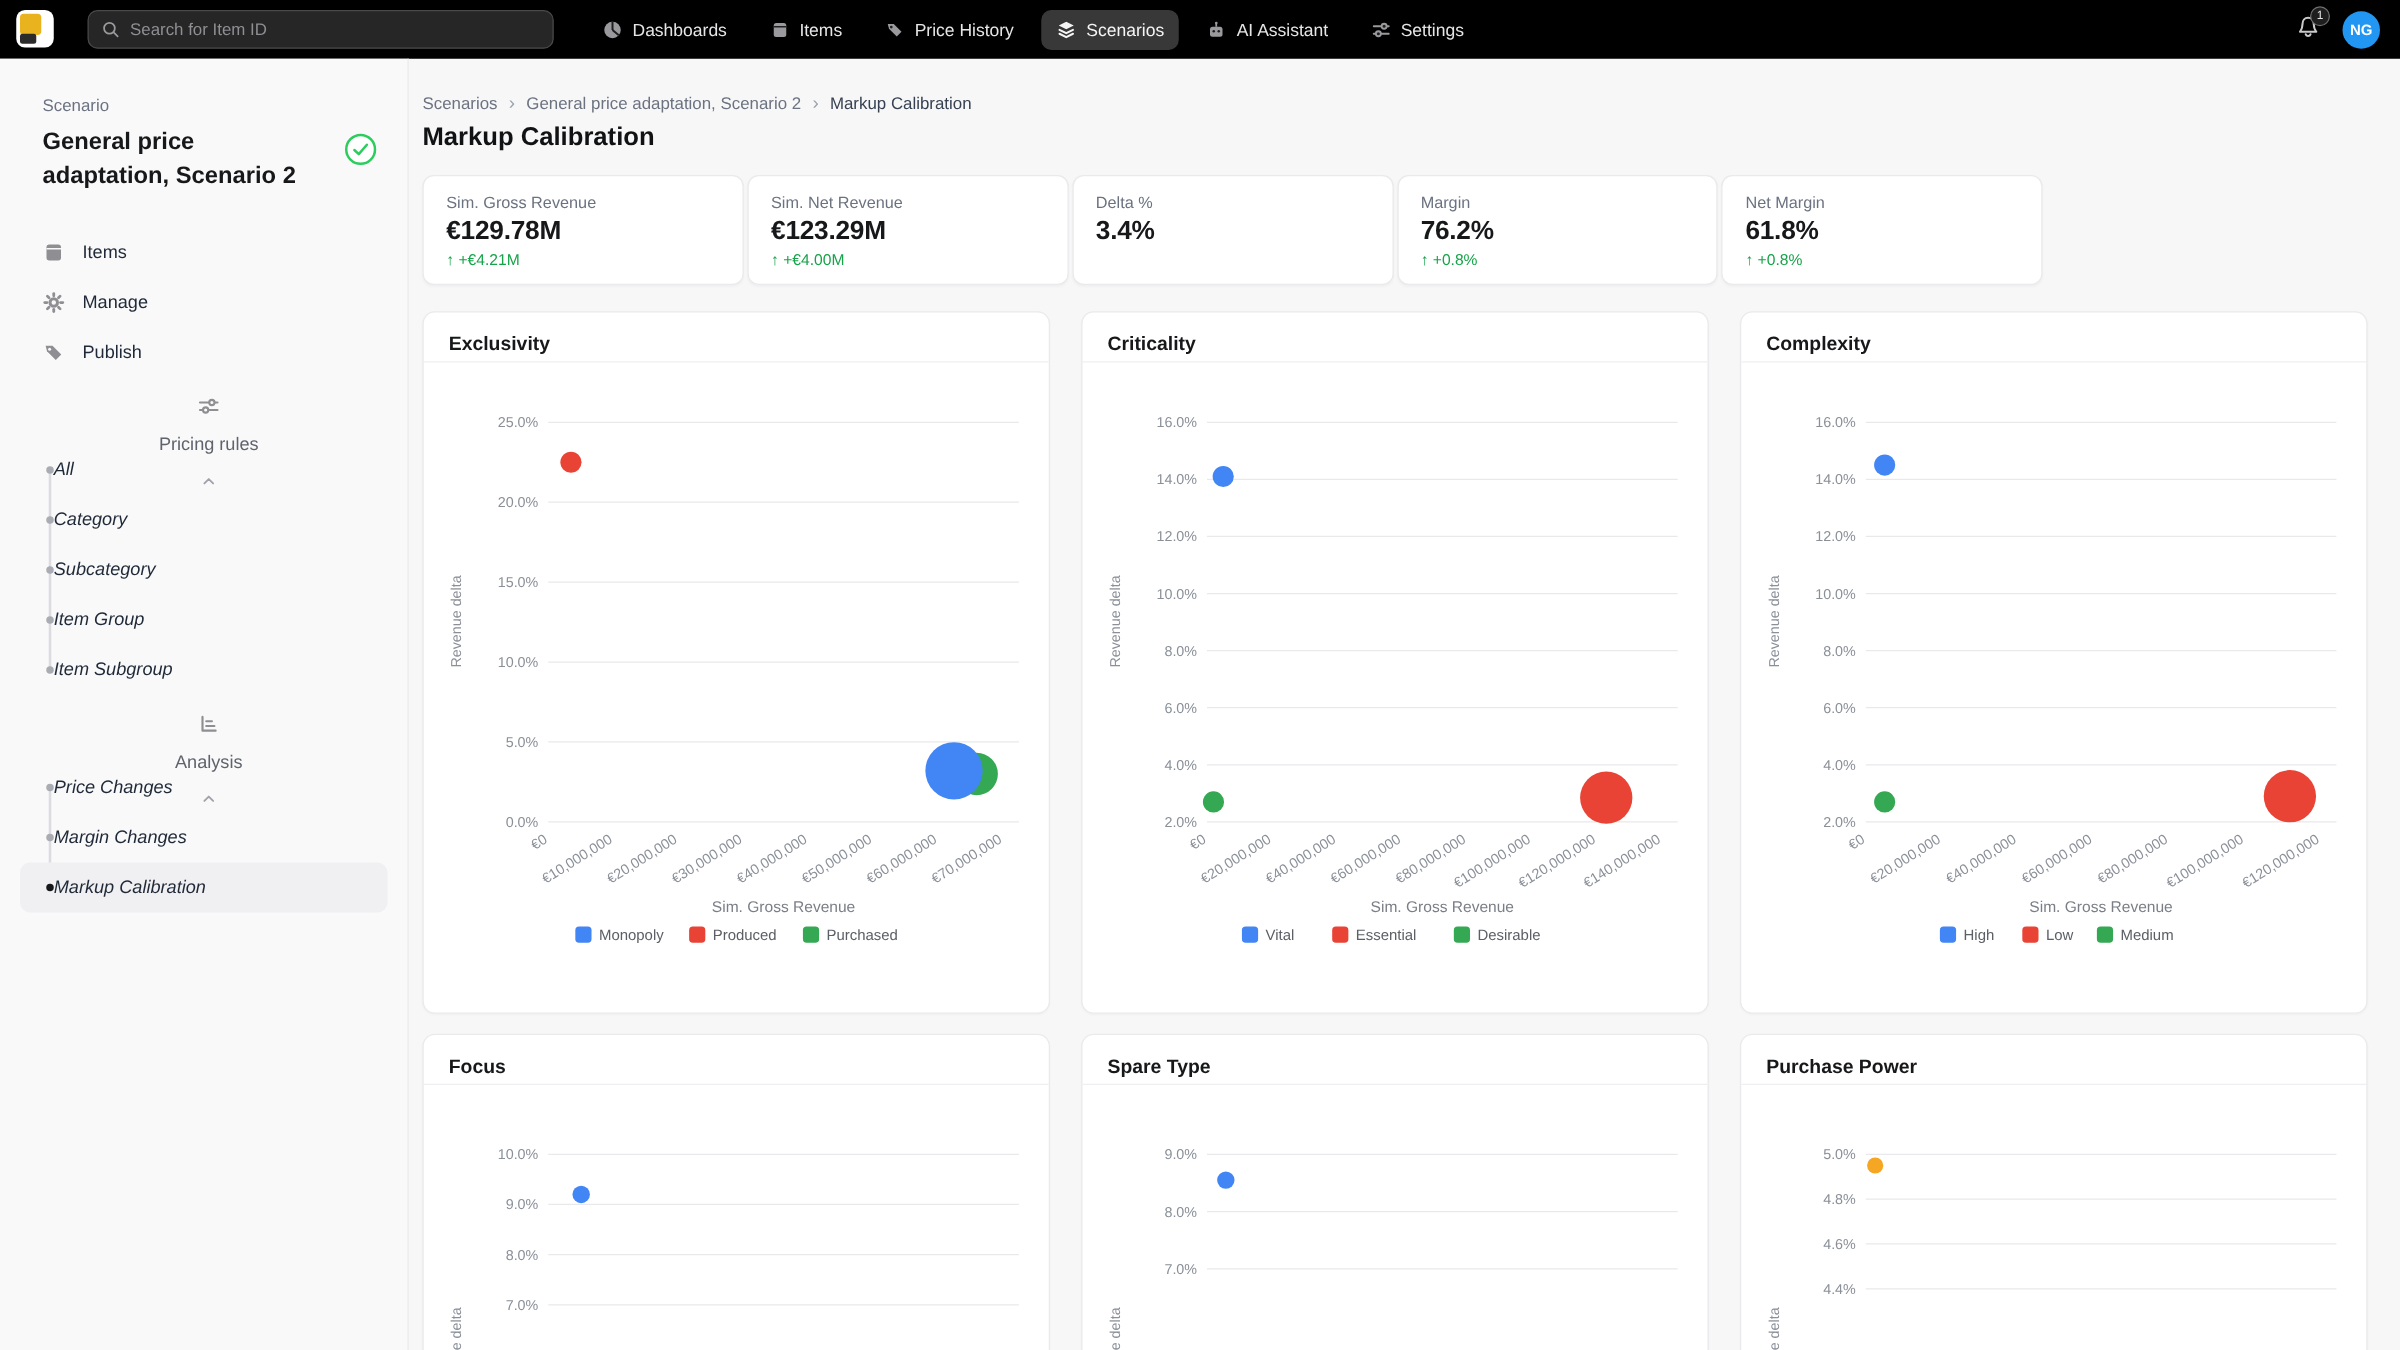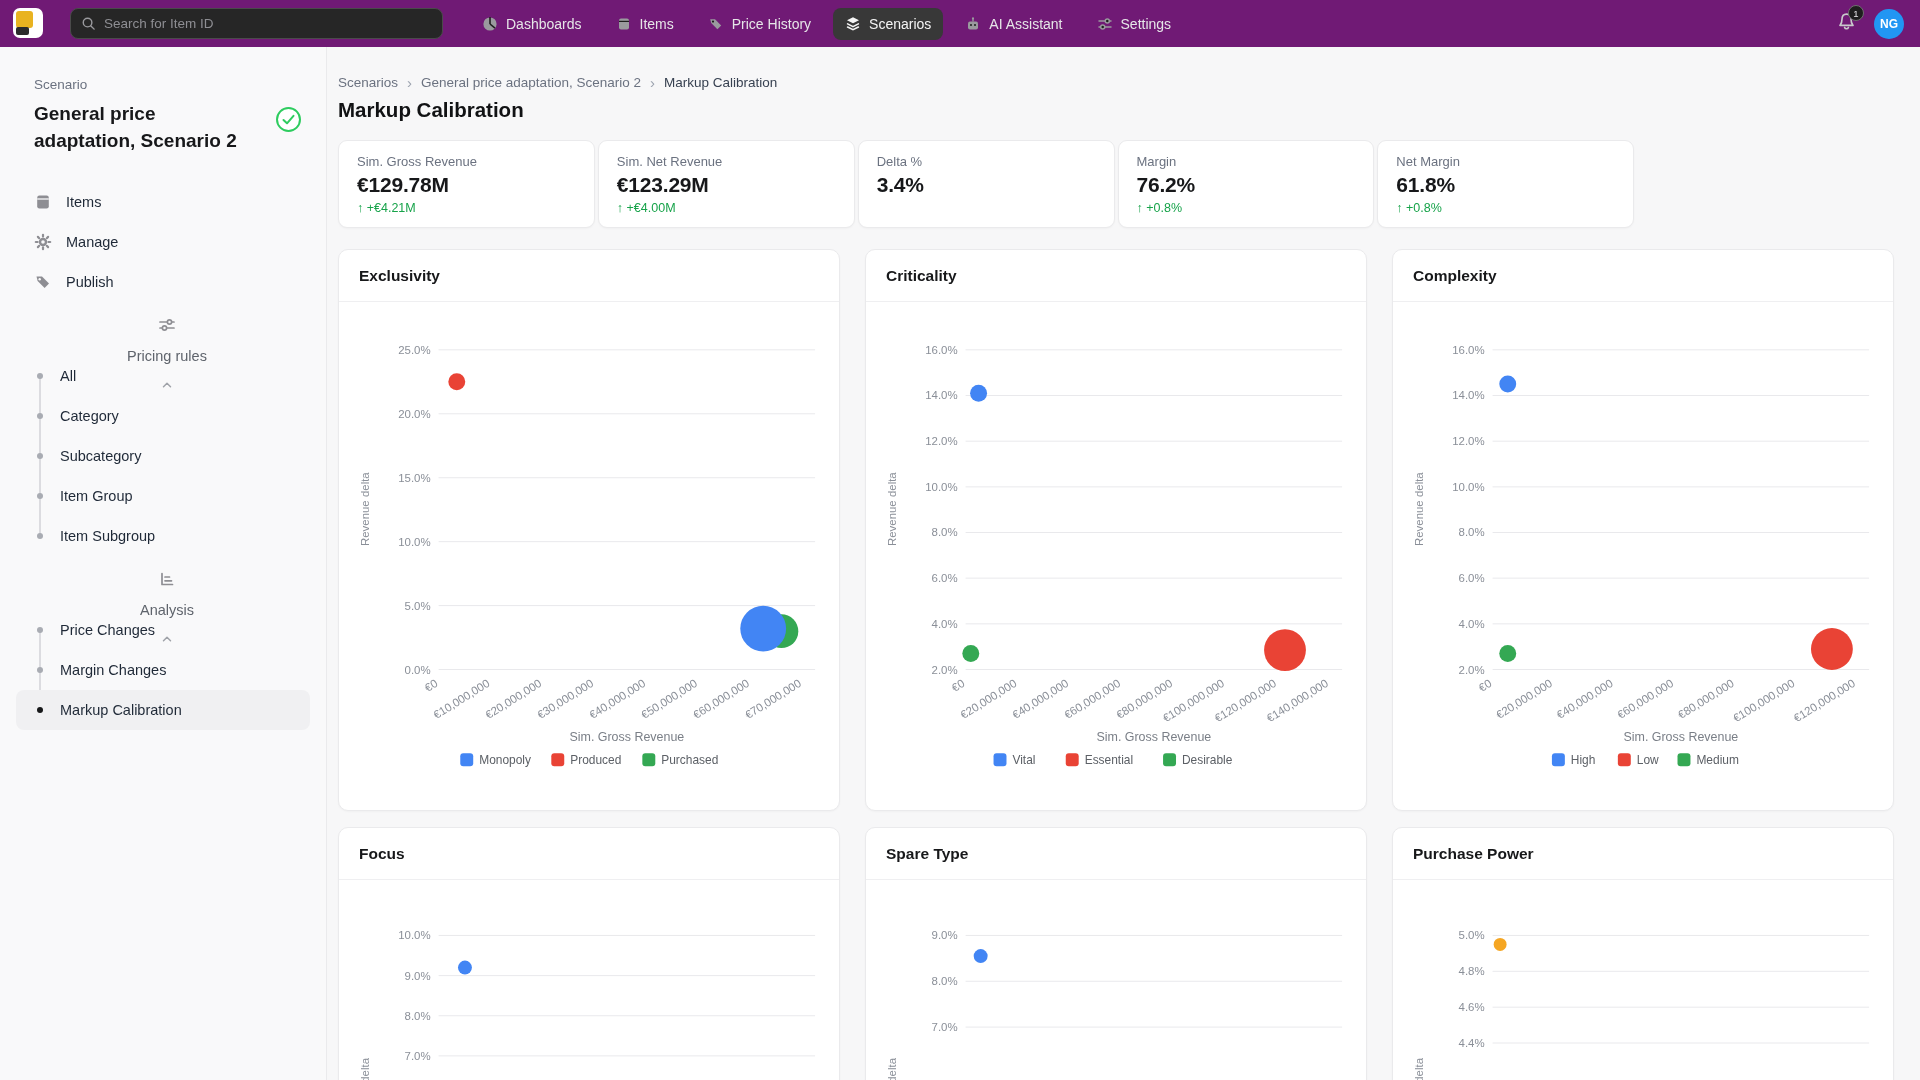--- a/index.html
+++ b/index.html
@@ -1,20 +1,20 @@
 <!DOCTYPE html>
 <html><head>
 <meta charset="utf-8">
 <style>
   * { margin:0; padding:0; box-sizing:border-box; }
   html,body { width:1920px; height:1080px; overflow:hidden; background:#F7F7F8;
     font-family:"Liberation Sans","DejaVu Sans",sans-serif; }
 
   
-  .topbar { position:relative; height:47px; background:#701a75; display:flex; align-items:center; }
+  .topbar { position:relative; height:47px; background:#000000; display:flex; align-items:center; }
   .logo { position:absolute; left:13px; top:8px; width:30px; height:30px; border-radius:7px;
     background:#FFFFFF; overflow:hidden; }
   .logo .yl { position:absolute; left:3px; top:3px; width:17px; height:17px; background:#E9B320; border-radius:3px; }
   .logo .dk { position:absolute; left:3px; top:19px; width:13px; height:8px; background:#2B2B2B; border-radius:2px; }
   .search { position:absolute; left:70px; top:8px; width:373px; height:31px; background:#262626;
     border:1px solid #4A4A4A; border-radius:8px; display:flex; align-items:center; padding:0 10px; gap:8px; }
   .search input { flex:1; background:transparent; border:none; outline:none; color:#D9D9DC; font-size:13.5px;
     font-family:inherit; }
   .search input::placeholder { color:#8E8E93; }
   .nav { position:absolute; left:470px; top:0; height:47px; display:flex; align-items:center; gap:10px; }
@@ -37,22 +37,22 @@
   .side-title-wrap { position:relative; padding:8px 50px 0 34px; }
   .side-title { width:225px; font-size:19px; line-height:27px; font-weight:700; color:#17181A; }
   .check-badge { position:absolute; right:24px; top:14px; }
   .menu { margin-top:28px; }
   .menu-row { display:flex; align-items:center; gap:14px; height:40px; padding-left:34px; cursor:pointer; }
   .menu-row span.lbl { font-size:14.5px; color:#1F2937; }
   .group-head { display:flex; align-items:center; gap:14px; height:40px; padding:0 26px 0 34px; margin-top:14px; cursor:pointer;flex-direction:column; }
   .group-head .lbl { font-size:14.5px; color:#5F646C; flex:1; }
   .sub-list { list-style:none; position:relative; }
   .sub-list .connector { position:absolute; left:39px; top:20px; bottom:20px; width:1.5px; background:#DCDCE0; }
-  .sub-row { position:relative; display:flex; align-items:center; gap:17px; height:40px; margin:0 16px;
-    padding-left:21px; border-radius:8px; cursor:pointer; }
+  .sub-row { position:relative; display:flex; align-items:center; height:40px; margin:0 16px;
+    padding-left:21px; border-radius:8px; cursor:pointer;font-style:italic; }
   .sub-row .bullet { width:6px; height:6px; border-radius:50%; background:#A9ACB3; position:relative; z-index:1; }
   .sub-row .sub-label { font-size:14.5px; color:#1F2937; }
   .sub-row.selected { background:#F0F0F2; }
   .sub-row.selected .bullet { background:#17181A; }
 
   
   .main { position:absolute; left:327px; top:47px; width:1593px; height:1033px; padding:28px 26px 0 11px; }
   .breadcrumb { display:flex; align-items:center; gap:9px; font-size:13.5px; color:#6B7280; }
   .crumb-sep { color:#9CA3AF; font-size:15px; line-height:1; }
   .crumb.last { color:#374151; }
@@ -63,21 +63,21 @@
     box-shadow:0 1px 2px rgba(16,24,40,.03); }
   .kpi-label { font-size:13px; color:#6B7280; }
   .kpi-value { margin-top:4px; font-size:21px; font-weight:700; color:#17181A; letter-spacing:-.2px; }
   .kpi-delta { margin-top:4px; font-size:12.5px; color:#17A34A; }
 
   .charts { margin-top:21px; display:grid; grid-template-columns:repeat(3,1fr); gap:16px 25px; }
   .chart-card { background:#FFFFFF; border:1px solid #EAEAEC; border-radius:10px; overflow:hidden;
     box-shadow:0 1px 2px rgba(16,24,40,.03); }
   .chart-card.tall { height:562px; }
   .chart-card.short { height:420px; }
-  .chart-head { padding:17px 20px 16px 20px; border-bottom:1px solid #EFEFF1; }
+  .chart-head { padding:17px 20px 4px 20px; border-bottom:1px solid #EFEFF1; }
   .chart-title { font-size:15.5px; font-weight:700; color:#17181A; }
   svg.chart { display:block; width:100%; }
   text.tick { font-size:11.5px; fill:#8A8F98; font-family:"Liberation Sans","DejaVu Sans",sans-serif; }
   text.axis-title { font-size:12.5px; fill:#7A7F87; font-family:"Liberation Sans","DejaVu Sans",sans-serif; }
   text.legend-t { font-size:12px; fill:#5C6066; font-family:"Liberation Sans","DejaVu Sans",sans-serif; }
 </style>
 </head>
 <body>
 
 <header class="topbar">

